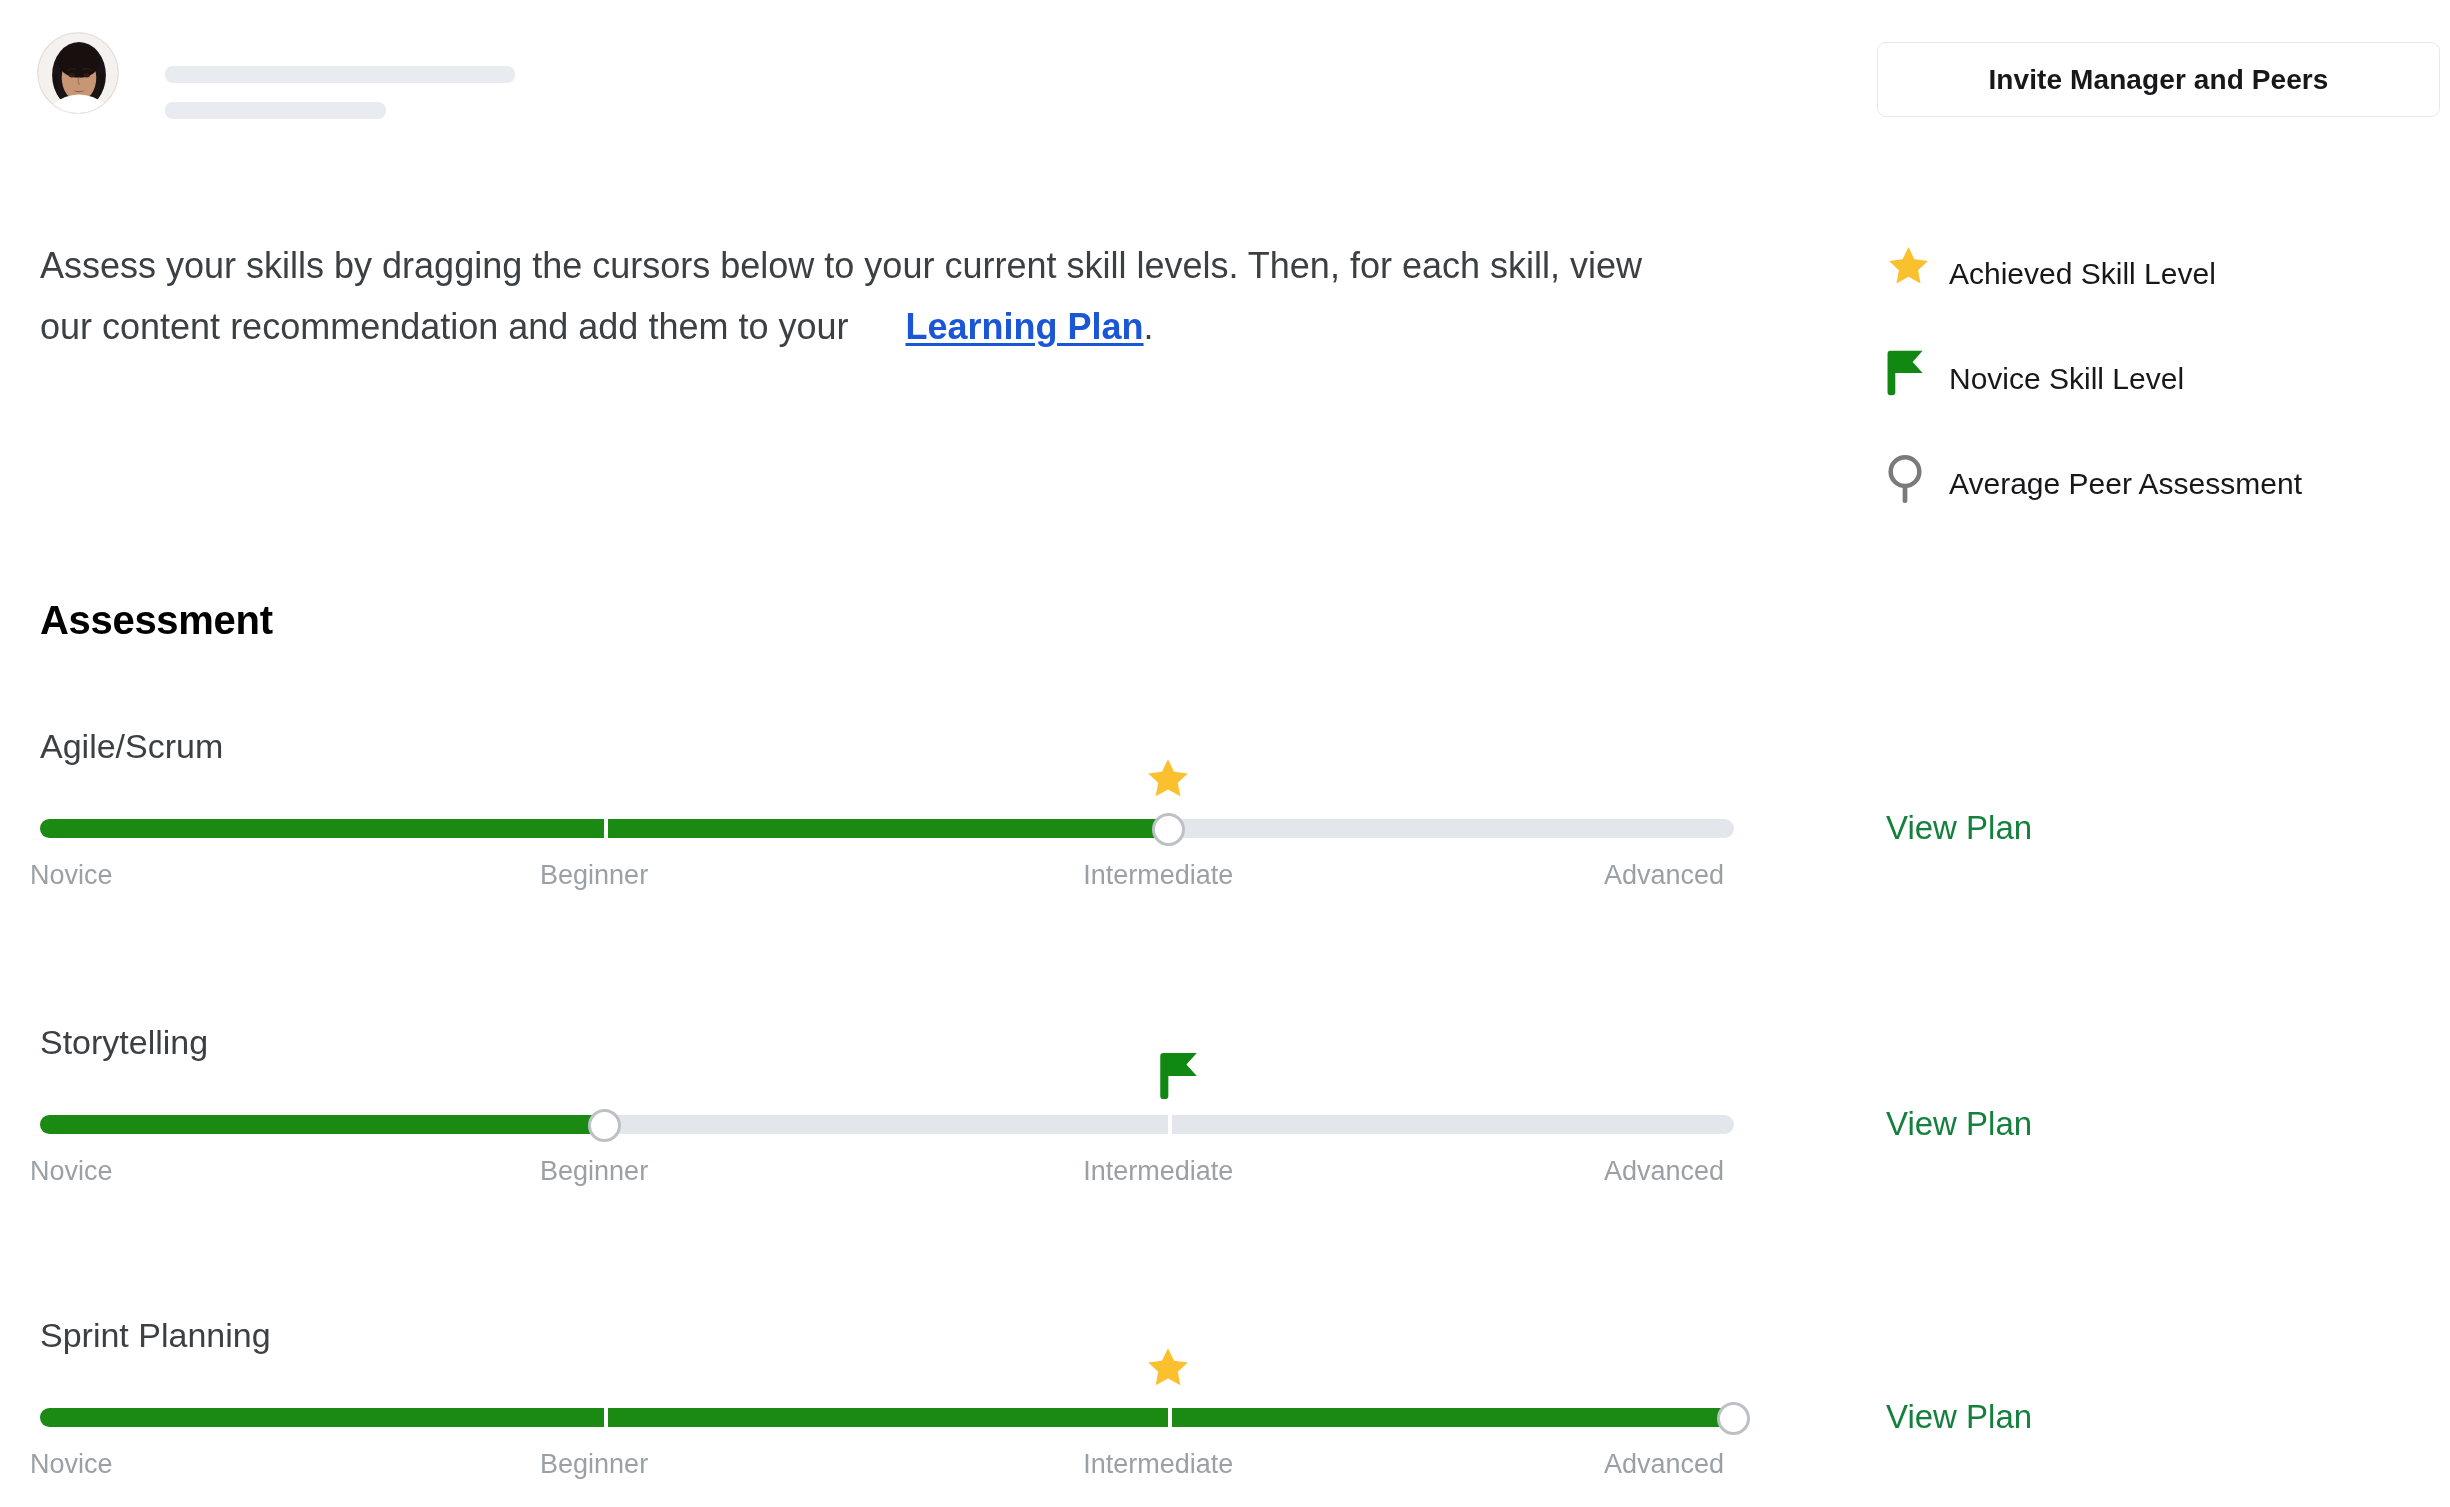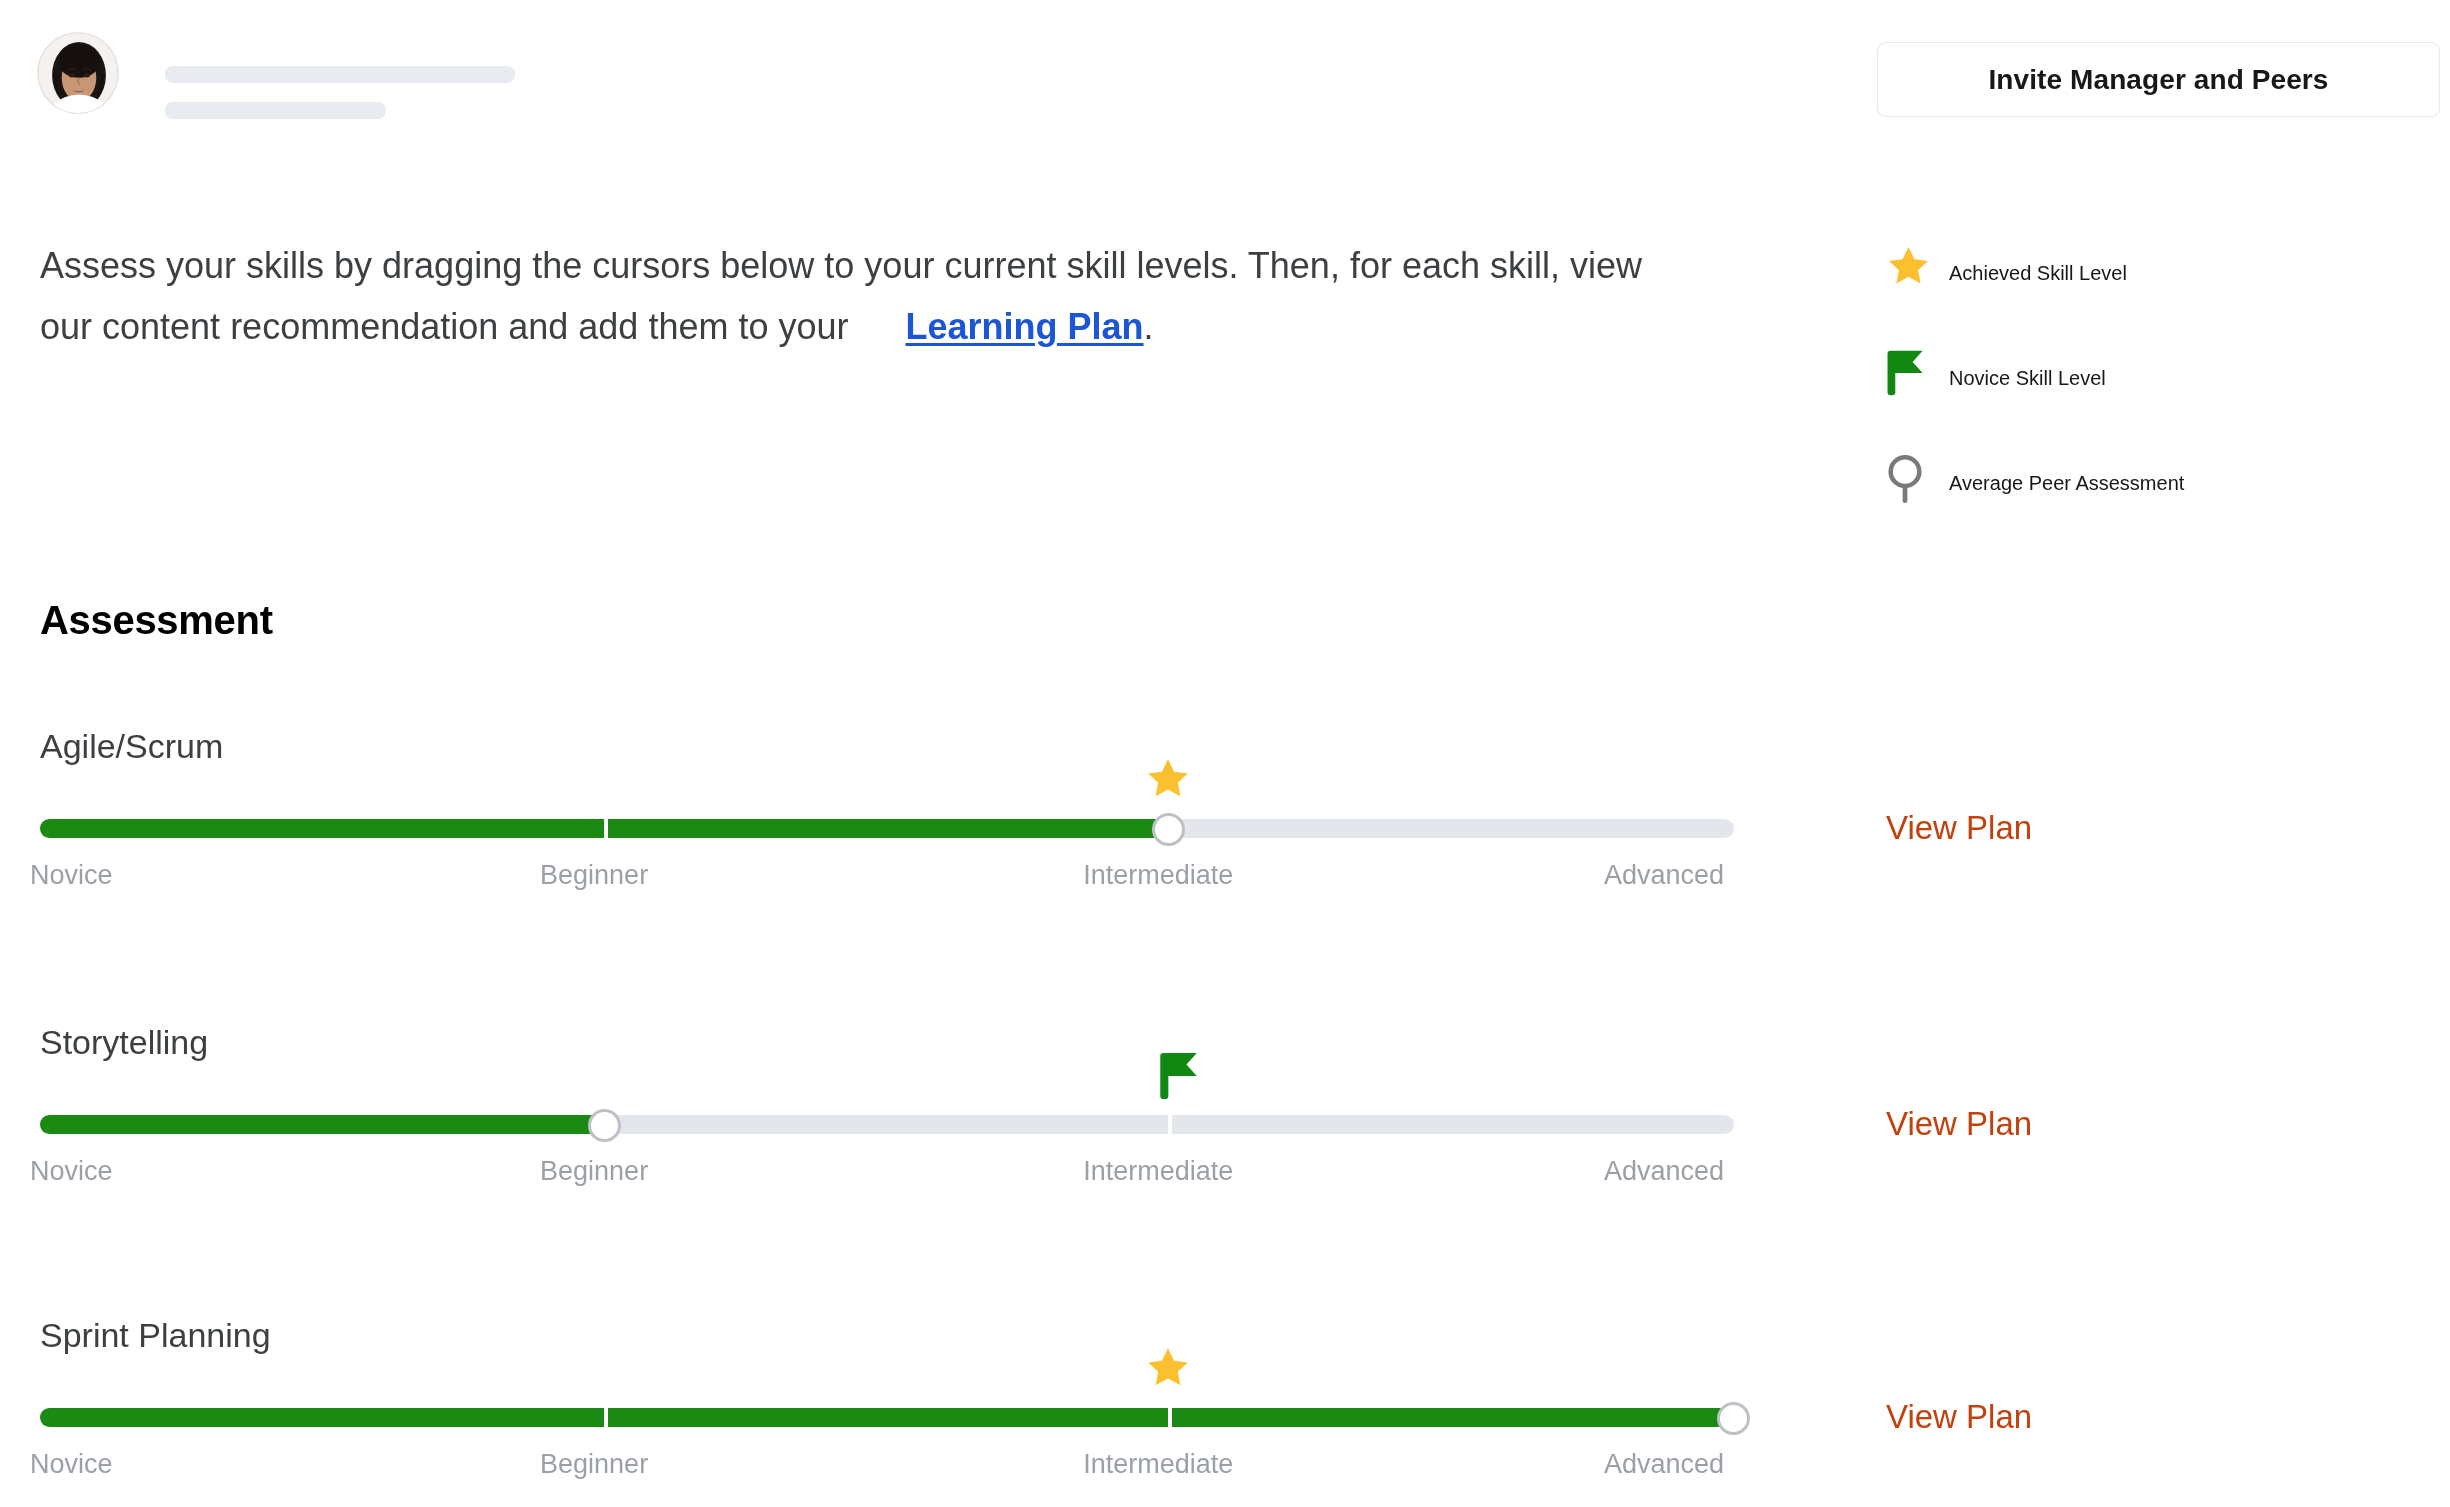--- a/index.html
+++ b/index.html
@@ -103,21 +103,21 @@
   }
   .legend-icon {
     width: 64px;
     flex: 0 0 64px;
     display: flex;
     align-items: center;
     justify-content: flex-start;
     padding-top: 2.6px;
   }
   .legend-label {
-    font-size: 20px;
+    font-size: 30px;
     color: #18181b;
     line-height: 41px;
     padding-top: 11.5px;
     white-space: nowrap;
   }
 
   
   .section-title {
     position: absolute;
     left: 40px;
@@ -208,21 +208,21 @@
     top: 0;
     font-size: 27px;
     color: #9aa0a6;
     white-space: nowrap;
   }
 
   .view-plan {
     position: absolute;
     left: 1886px;
     font-size: 33px;
-    color: #c2410c;
+    color: #15803d;
     text-decoration: none;
     cursor: pointer;
     white-space: nowrap;
   }
 </style>
 </head>
 <body>
 
 <div id="page">
 

